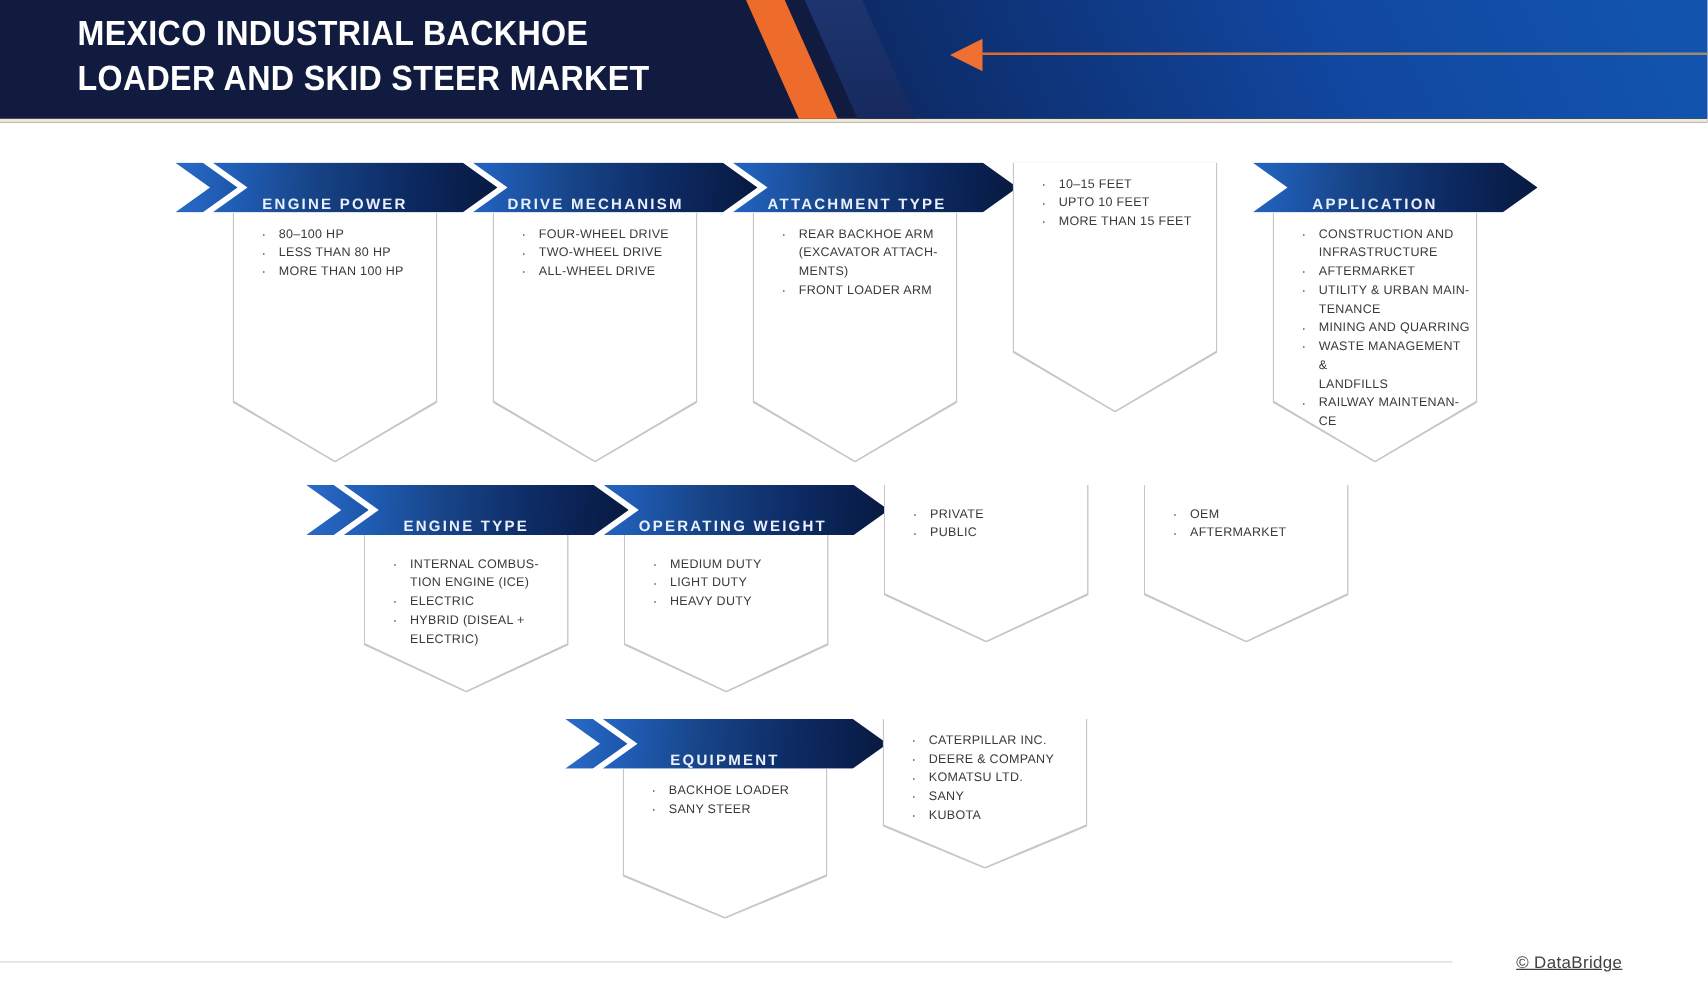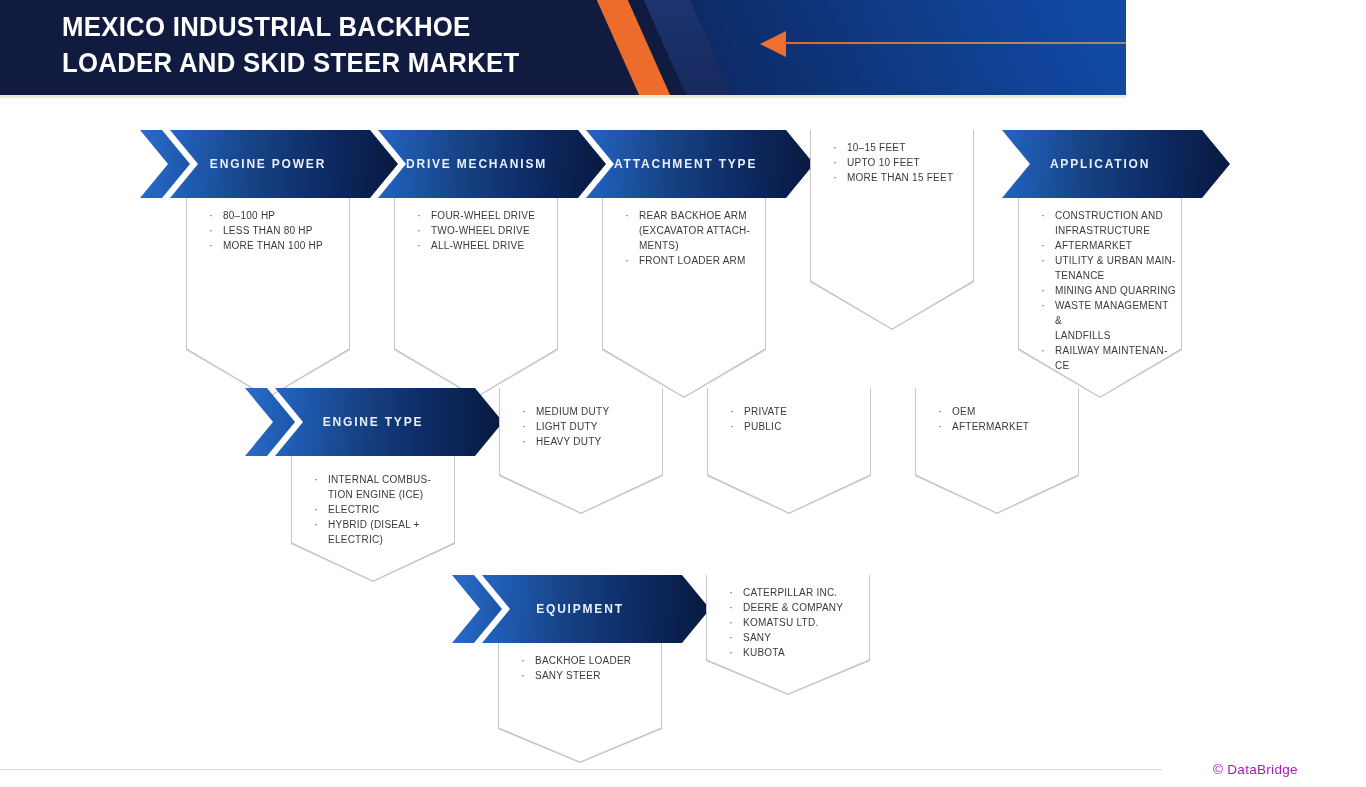--- a/index.html
+++ b/index.html
@@ -2,21 +2,21 @@
 <html><head>
 <meta charset="utf-8">
 <style>
   html,body{margin:0;padding:0;}
   body{
     width:1366px;height:787px;position:relative;overflow:hidden;
     background:#ffffff;font-family:"Liberation Sans",sans-serif;
   }
   
   .header{
-    position:absolute;top:0;left:0;width:1126px;height:95px;
+    position:absolute;top:0;left:0;width:1366px;height:95px;
     background:#111b3f;overflow:hidden;border-bottom:3px solid #f0e6d2;
   }
   .hd-right{
     position:absolute;top:0;left:688px;width:800px;height:95px;
     transform:skewX(24deg);transform-origin:0 0;
     background:linear-gradient(90deg,#0d2b67 0%,#1147a0 45%,#1254ad 80%,#1657b0 100%);
   }
   .hd-stripe-navy{
     position:absolute;top:-4px;left:642px;width:46px;height:103px;
     transform:skewX(24deg);transform-origin:0 0;
@@ -41,24 +41,24 @@
   .hd-arrow-line{
     position:absolute;left:784px;top:42px;right:0;height:2px;
     background:linear-gradient(90deg,#e2682a,#b3865c 55%,#9b8a74 100%);
   }
   
   .row{position:absolute;display:flex;align-items:flex-start;}
   .row1{top:130px;left:140px;}
   .row2{top:388px;left:245px;}
   .row3{top:575px;left:452px;}
   .banner{
-    height:68px;
+    height:40px;
     clip-path:polygon(0 0,calc(100% - 28px) 0,100% 50%,calc(100% - 28px) 100%,0 100%,28px 50%);
     background:linear-gradient(93deg,#2365c4 0%,#174487 35%,#0d2a63 68%,#07193f 100%);
-    display:flex;align-items:center;
+    display:flex;align-items:flex-end;
   }
   .tail{width:50px;flex:none;background:linear-gradient(93deg,#2b6cca,#1b55a9);}
   .col{width:228px;flex:none;margin-left:-20px;position:relative;}
   .tail + .col{margin-left:-20px;}
   .banner-label{
     flex:1;text-align:center;padding-left:28px;padding-right:60px;
     color:#e9f0fb;font-weight:bold;font-size:12px;letter-spacing:1.8px;
     white-space:nowrap;
   }
   
@@ -76,21 +76,21 @@
   .box li{display:flex;margin:0;}
   .bullet{flex:none;width:14px;color:#55555a;font-size:12px;line-height:15px;}
   .item-text{
     font-size:10px;line-height:15px;letter-spacing:.25px;color:#3a3a3e;
     white-space:pre-line;
   }
   
   .footer-line{position:absolute;top:769px;left:0;width:1162px;height:1px;background:#d8d8d8;}
   .footer-credit{
     position:absolute;top:762px;left:1213px;
-    font-size:13.5px;color:#a21caf;letter-spacing:.3px;
+    font-size:13.5px;color:#404040;letter-spacing:.3px;text-decoration:underline;
   }
 </style>
 </head>
 <body>
 
 <div class="header">
   <div class="hd-right"></div>
   <div class="hd-stripe-navy"></div>
   <div class="hd-stripe-orange"></div>
   <div class="hd-arrow"></div>
@@ -262,20 +262,23 @@
                   <span class="bullet">·</span>
                   <span class="item-text">HYBRID (DISEAL +
 ELECTRIC)</span>
                 </li>
               </ul>
             </div>
           </div>
         </div>
       </div>
       <div class="col">
+        <div class="banner">
+          <span class="banner-label">OPERATING WEIGHT</span>
+        </div>
         <div class="box">
           <div class="box-outer">
             <div class="box-inner">
               <ul>
                 <li>
                   <span class="bullet">·</span>
                   <span class="item-text">MEDIUM DUTY</span>
                 </li>
                 <li>
                   <span class="bullet">·</span>

